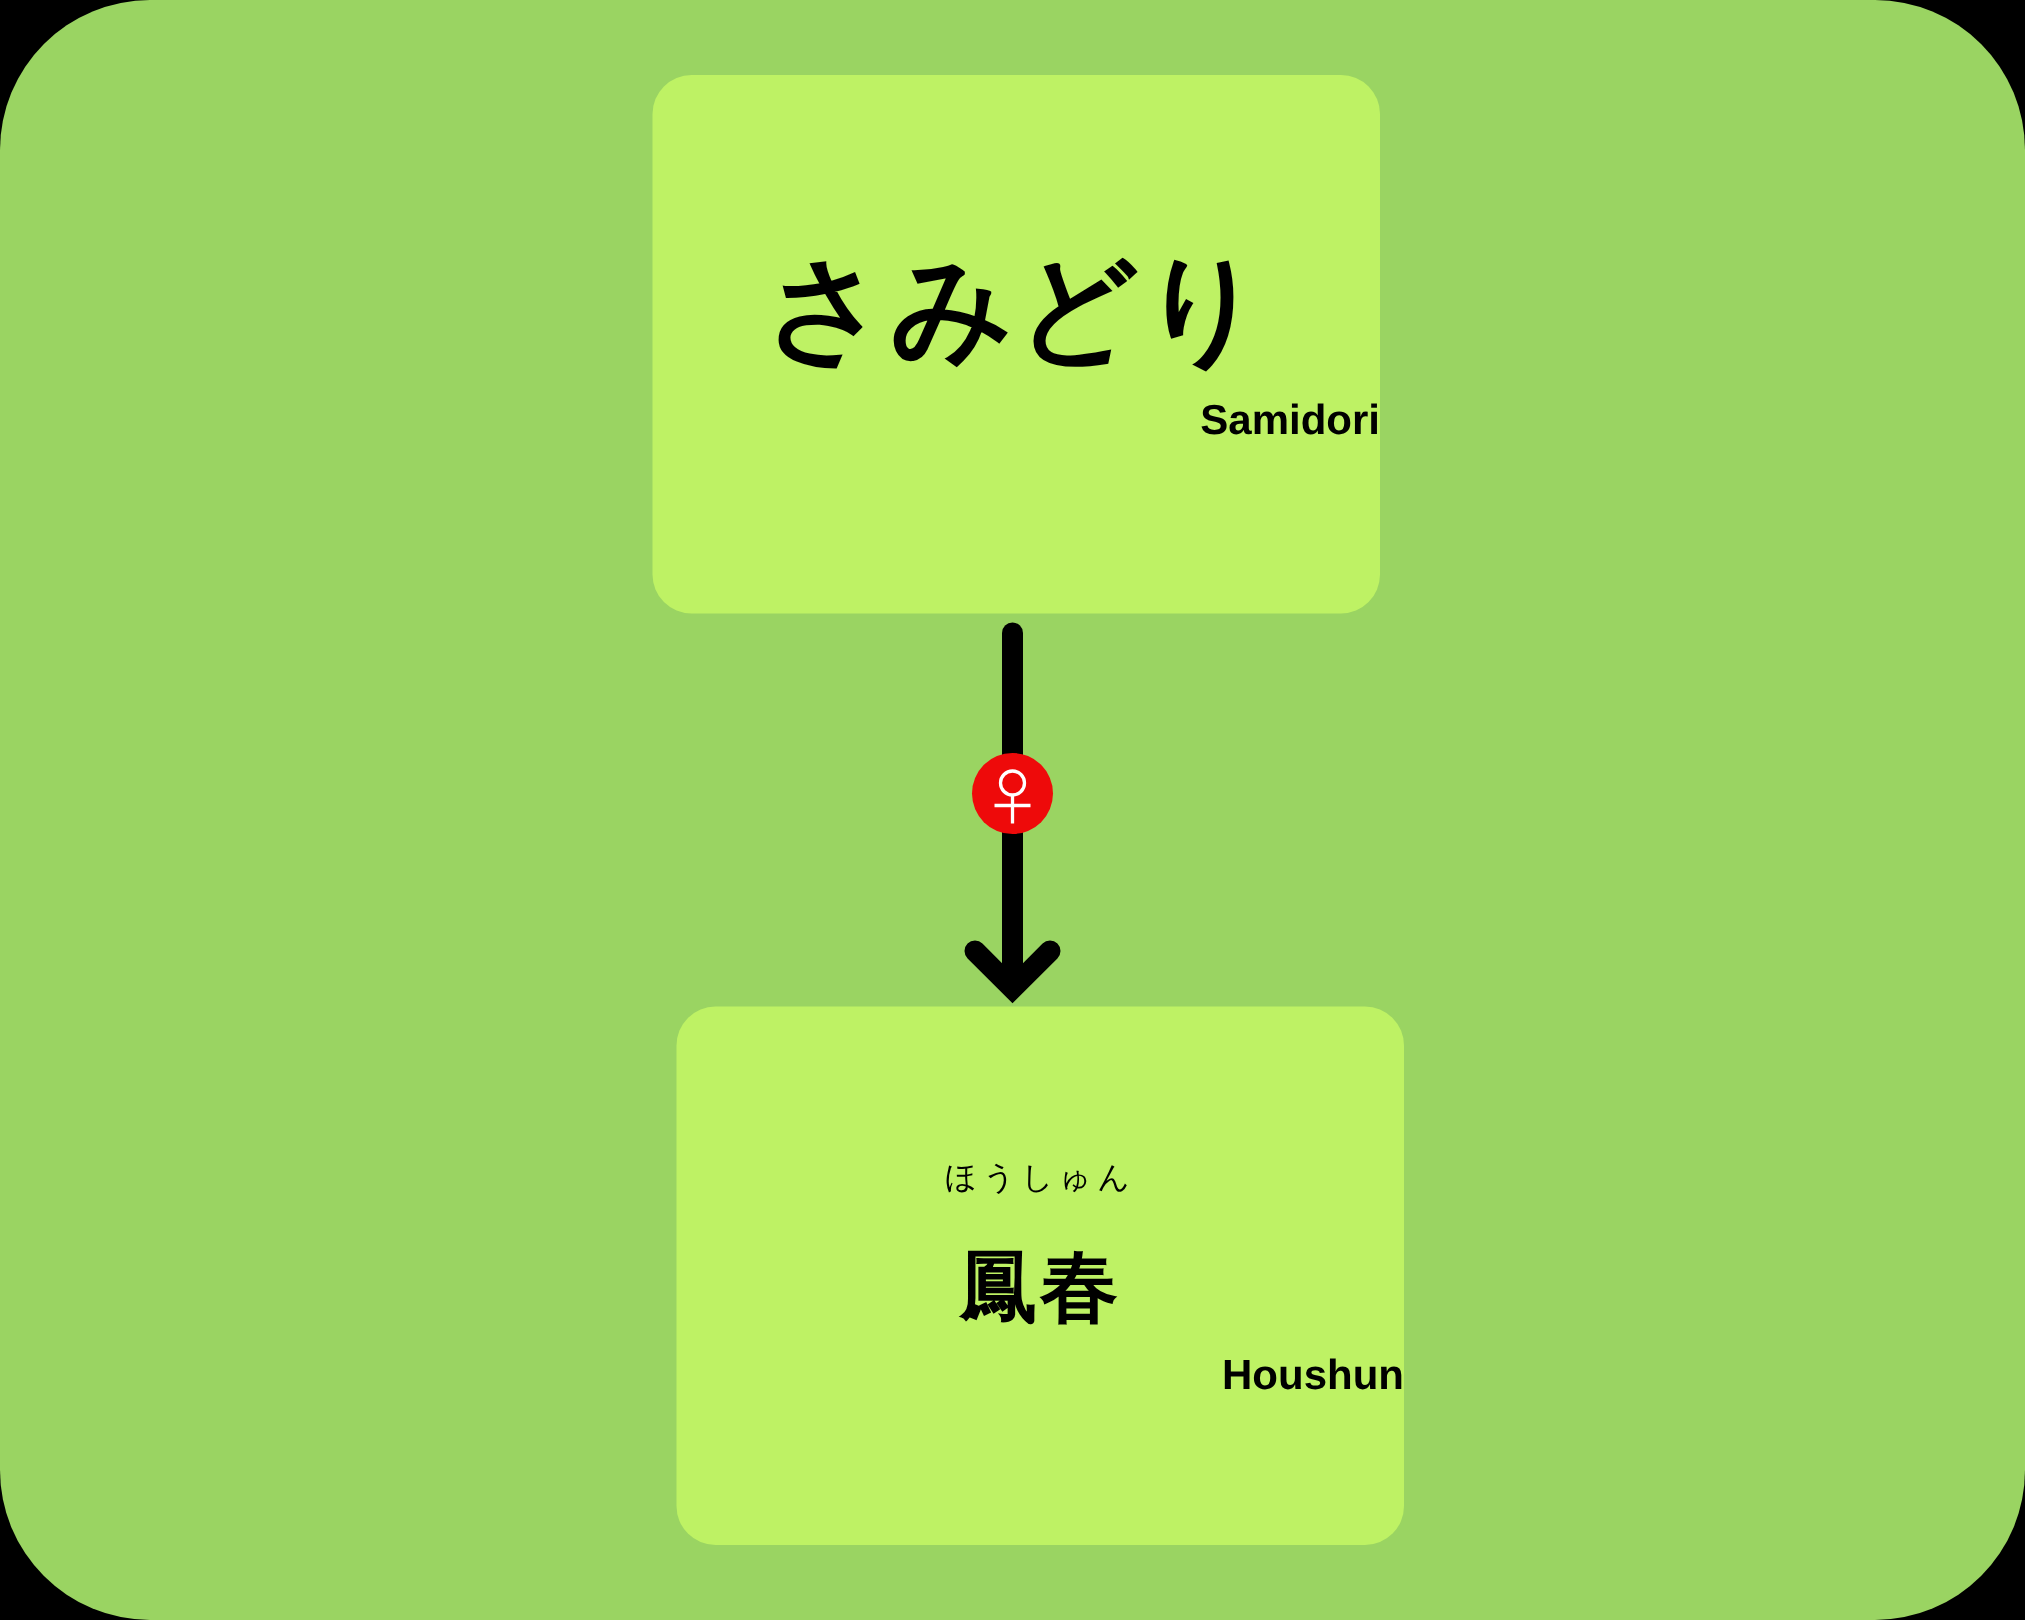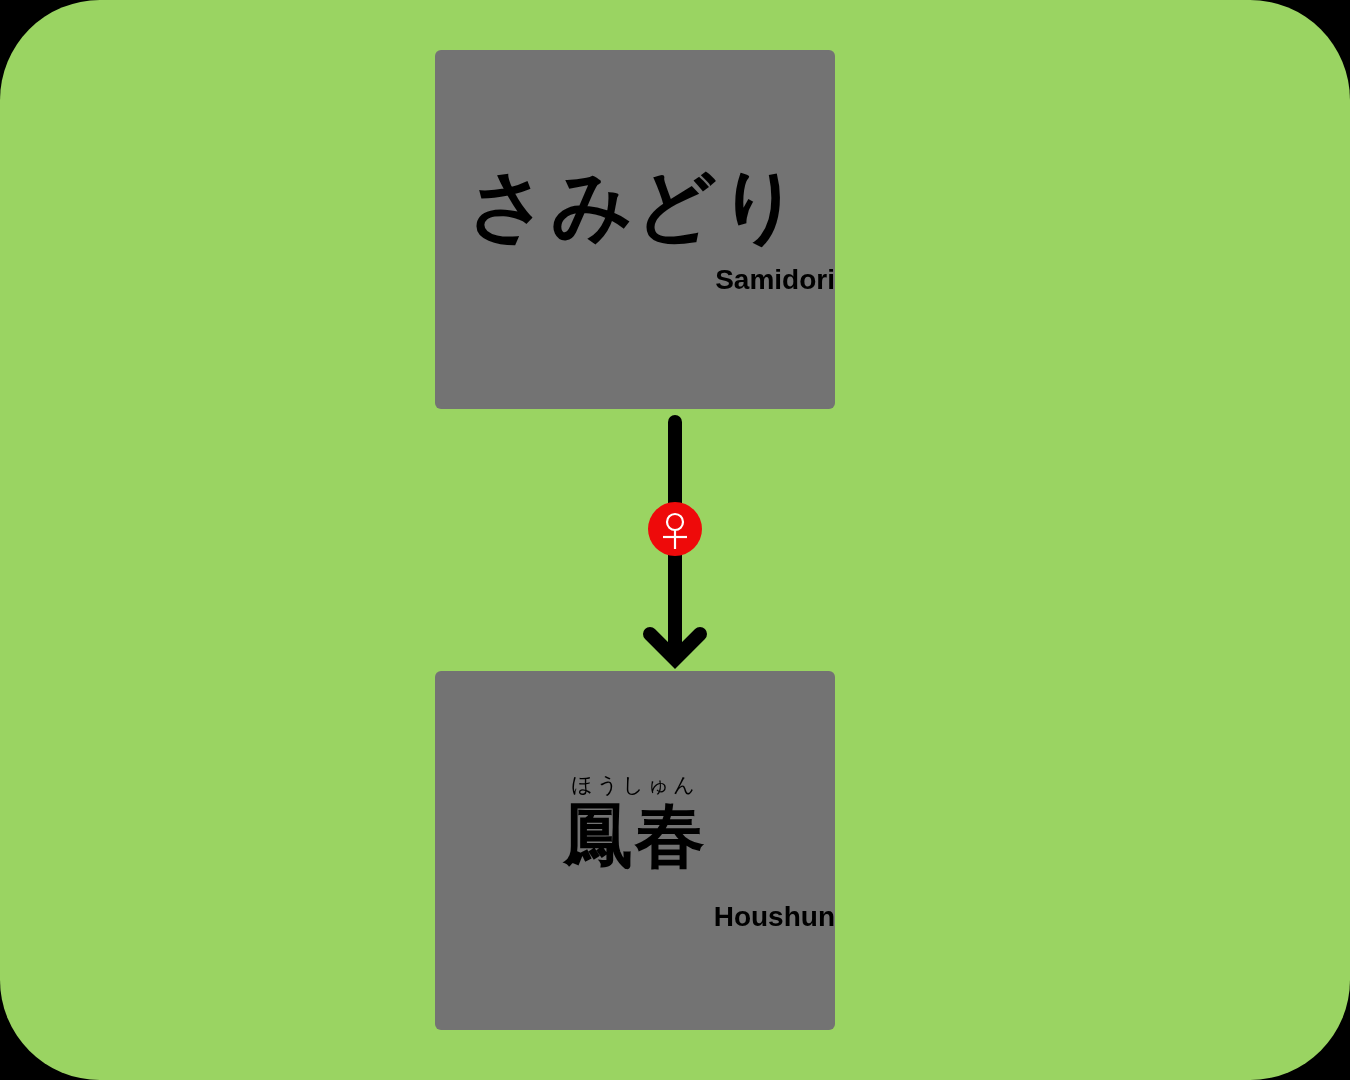--- a/index.html
+++ b/index.html
@@ -1,33 +1,33 @@
 <!DOCTYPE html>
 <html><head>
 <meta charset="utf-8">
 <style>
   html, body { margin: 0; padding: 0; background: #000000; }
   body { width: 1350px; height: 1080px; position: relative; overflow: hidden;
          font-family: "DejaVu Sans", "Liberation Sans", sans-serif; }
   .canvas { position: absolute; left: 0; top: 0; width: 1350px; height: 1080px;
             background: #9ad462; border-radius: 100px; }
-  .card { position: absolute; left: 435px; width: 400px; height: 359px;
-          background: #737373; border-radius: 6px; }
+  .card { position: absolute; left: 435px; width: 485px; height: 359px;
+          background: #bef264; border-radius: 26px; }
   .card-top { top: 50px; }
-  .card-bottom { top: 671px; }
+  .card-bottom { top: 671px; margin-left: 16px; }
   .jp-big { position: absolute; left: 0; right: 0; text-align: center;
             font-weight: bold; color: #000; }
   .card-top .jp-big { top: 108px; font-size: 80px; letter-spacing: 2px; line-height: 96px; }
   .romaji { position: absolute; left: 0; right: 0; text-align: right;
             font-family: "Liberation Sans", sans-serif; font-weight: bold;
             font-size: 28px; color: #000; }
   .card-top .romaji { top: 214px; }
   .furigana { position: absolute; left: 0; right: 0; top: 100px; text-align: center;
               font-size: 21px; letter-spacing: 4px; color: #000; }
-  .card-bottom .jp-big { top: 121px; font-size: 70px; line-height: 88px; letter-spacing: 2px; }
+  .card-bottom .jp-big { top: 144px; font-size: 52px; line-height: 88px; letter-spacing: 2px; }
   .card-bottom .romaji { top: 230px; padding-left: 24px; }
   .edge { position: absolute; left: 0; top: 0; }
 </style>
 </head>
 <body>
 
 <div class="canvas">
 
   <div class="card card-top">
     <div class="jp-big">さみどり</div>

